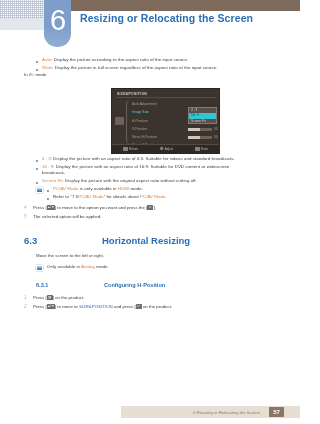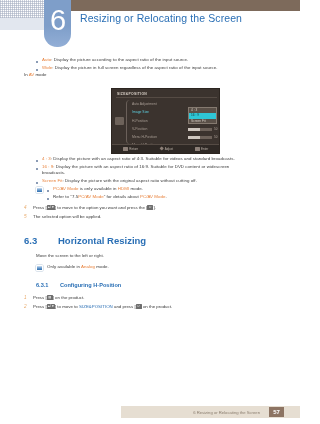--- a/index.html
+++ b/index.html
@@ -43,30 +43,30 @@
     color: #ffffff;
     font-size: 29px;
     line-height: 40px;
     text-align: center;
     font-weight: 400;
     letter-spacing: -1px;
   }
   .chap-title {
     position: absolute; left: 80px; top: 12px;
     font-size: 10.5px;
-    font-weight: normal;
+    font-weight: bold;
     color: #2a6fb5;
     letter-spacing: .1px;
     white-space: nowrap;
   }
 
   
   .content { position: absolute; left: 0; top: 50px; width: 300px; }
 
-  .blk { position: absolute; }
+  .blk { position: absolute; gap: 44px; }
 
   .bullet-row {
     display: flex;
     align-items: flex-start;
     margin-bottom: 1.5px;
   }
   .bullet-dot {
     flex: 0 0 auto;
     width: 2px; height: 2px;
     background: #8a9bb5;

